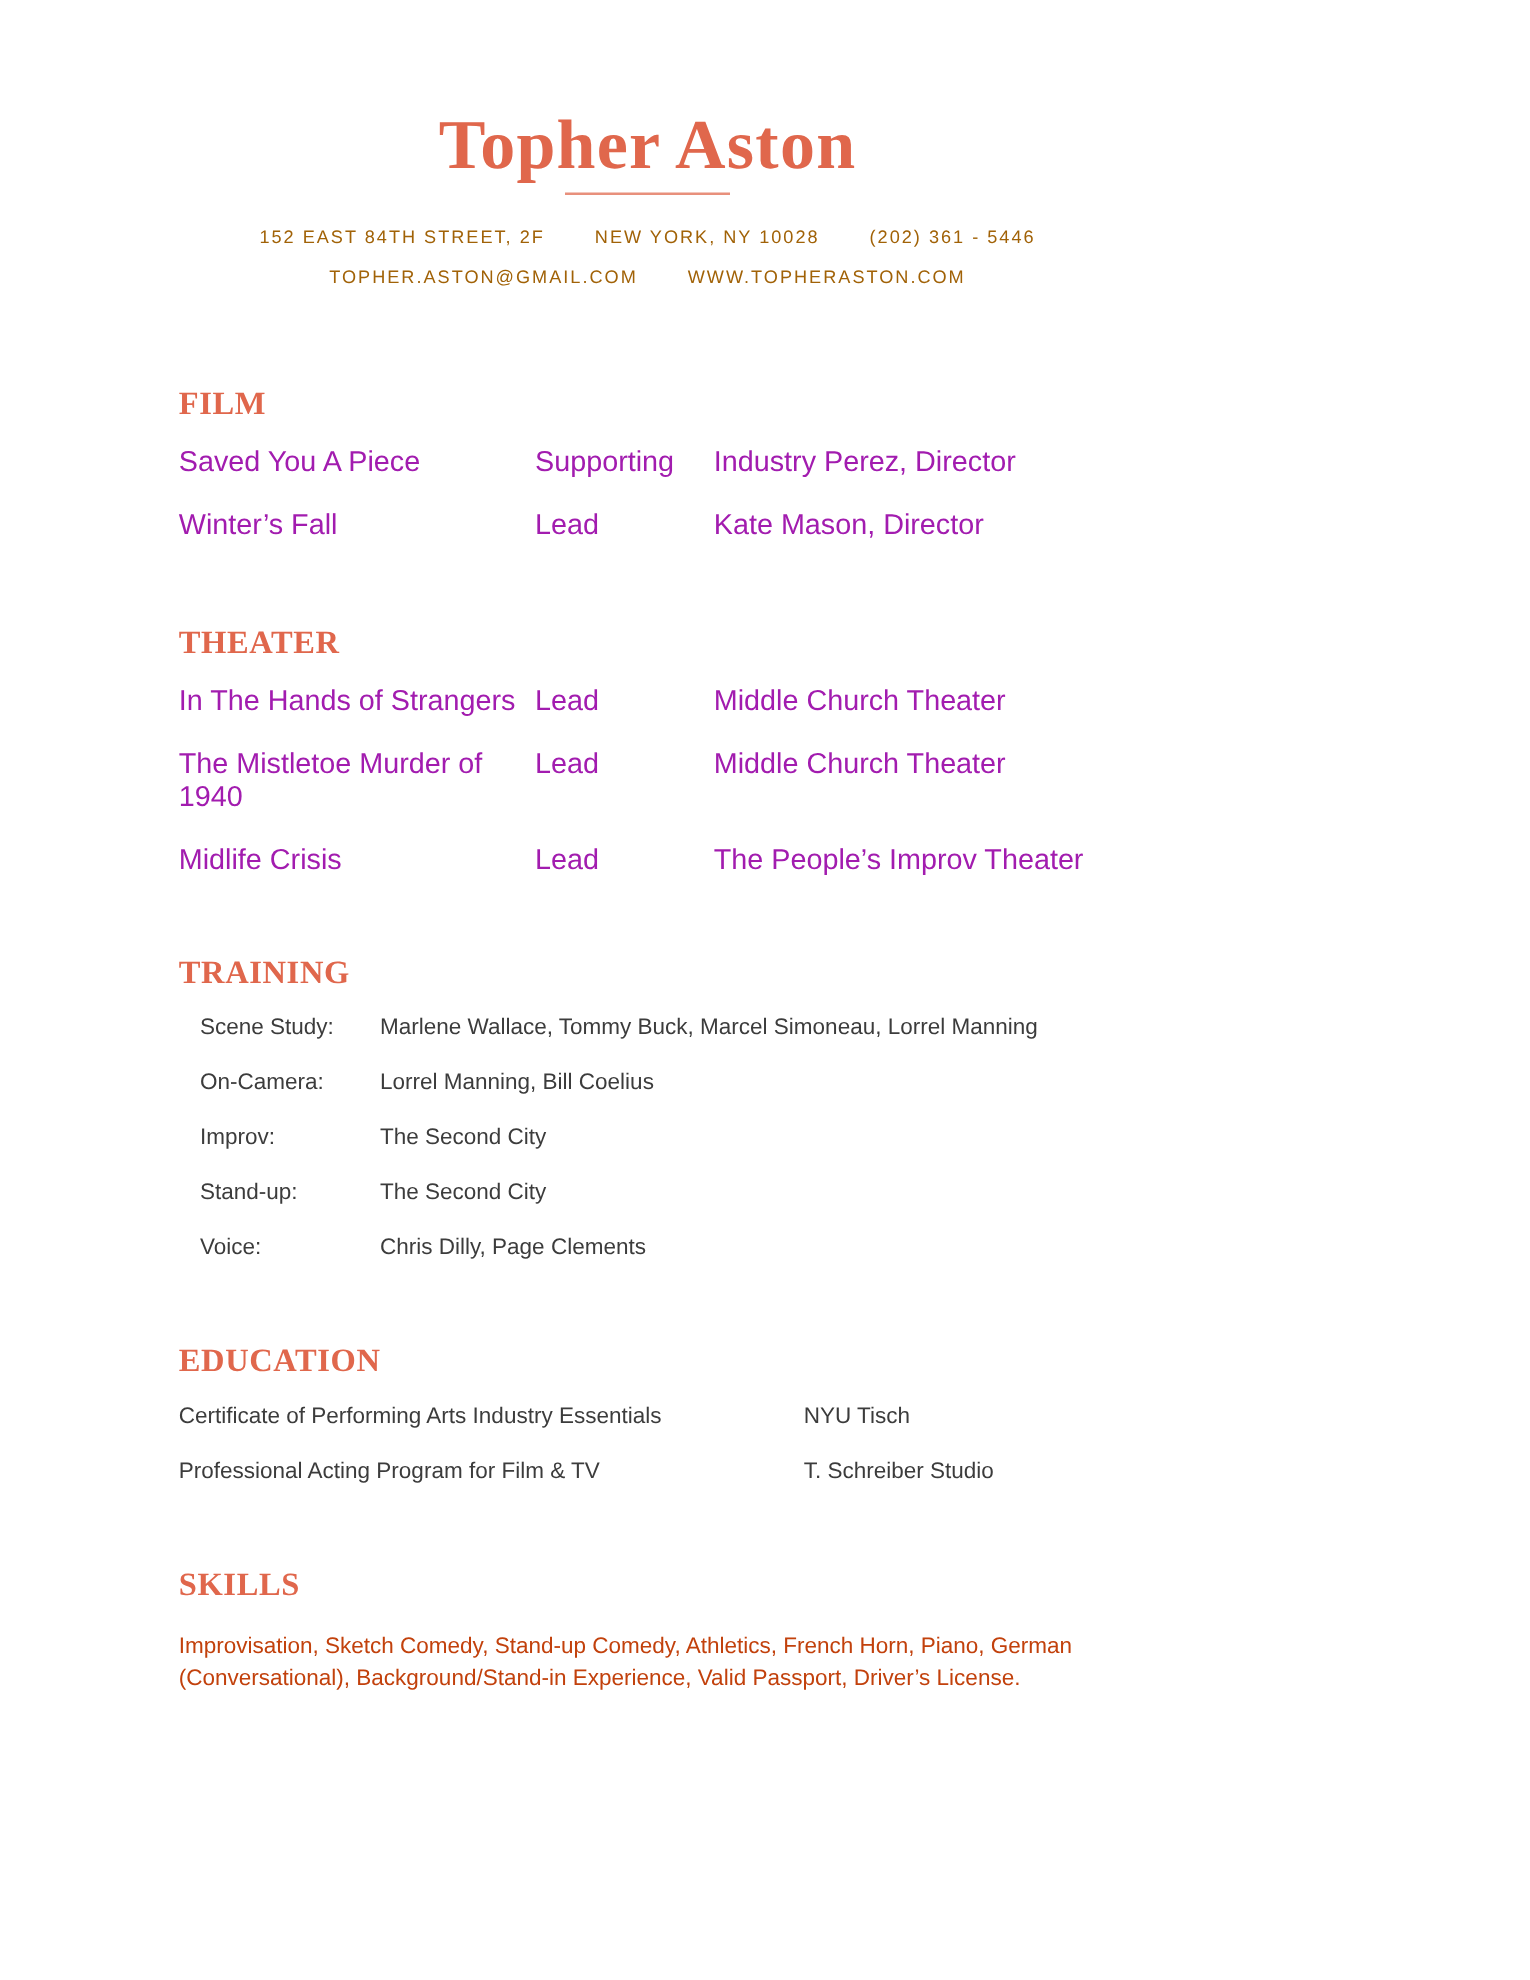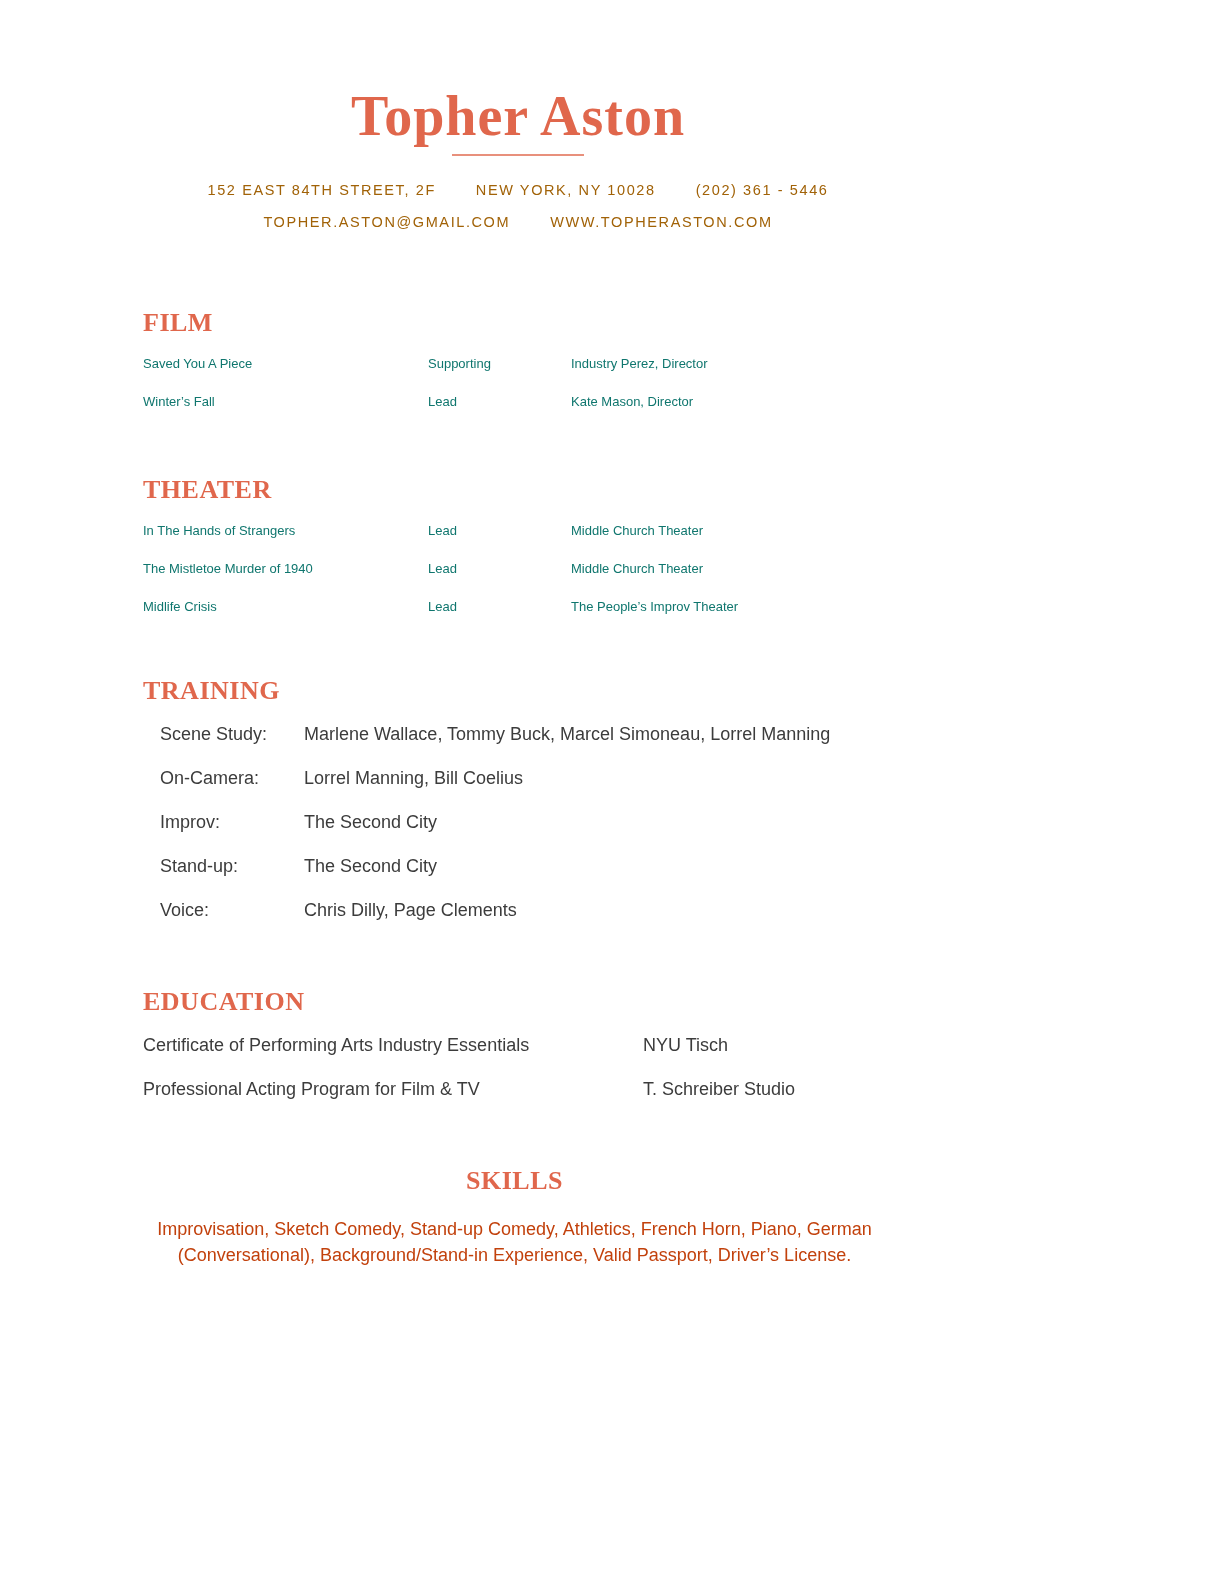--- a/index.html
+++ b/index.html
@@ -52,28 +52,28 @@
     font-weight: 700;
     font-size: 26px;
     letter-spacing: 0.5px;
     color: #e0674c;
   }
 
   .section-film { margin-top: 78px; }
   .section-theater { margin-top: 66px; }
   .section-training { margin-top: 62px; }
   .section-education { margin-top: 66px; }
-  .section-skills { margin-top: 66px; text-align: center; }
+  .section-skills { margin-top: 66px; }
 
   .rows { margin-top: 18px; }
   .credit-row {
     display: grid;
     grid-template-columns: 285px 143px 1fr;
-    color: #0f766e;
-    font-size: 13px;
+    color: #a21caf;
+    font-size: 23px;
     margin-bottom: 23px;
   }
   .training-row {
     display: grid;
     grid-template-columns: 144px 1fr;
     color: #3c3c3c;
     font-size: 18px;
     margin-bottom: 23px;
     margin-left: 17px;
   }

